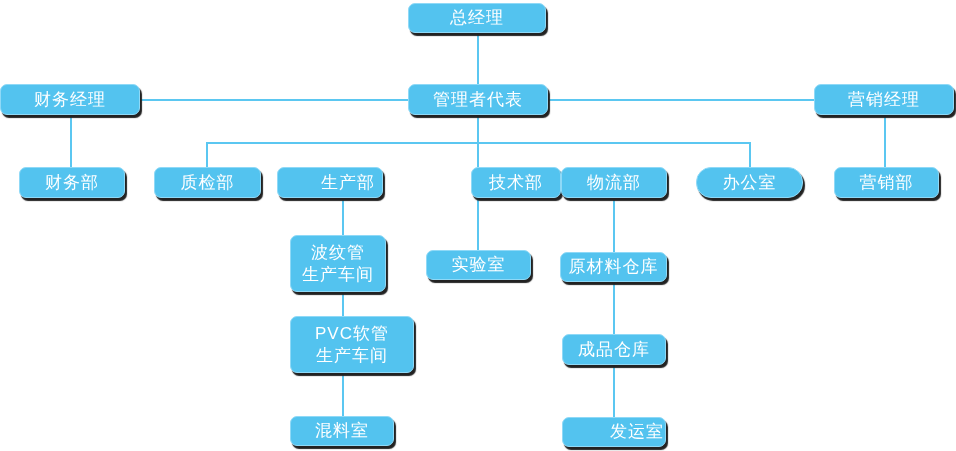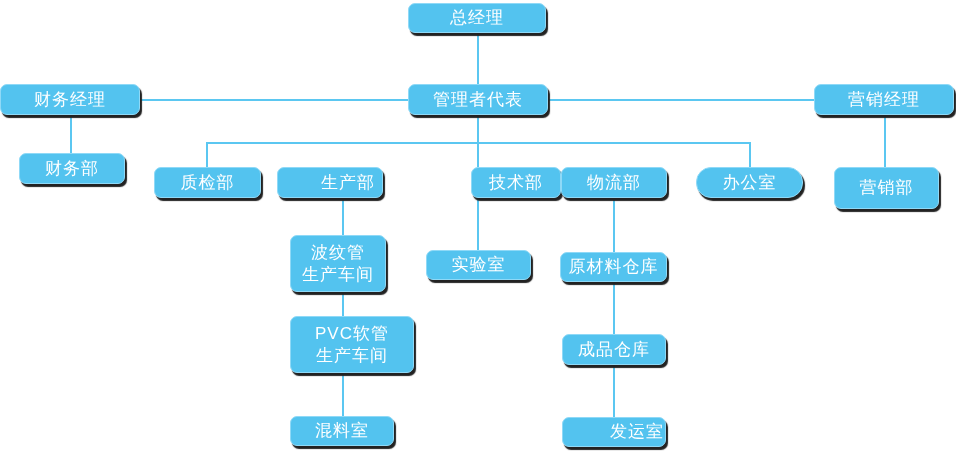--- a/index.html
+++ b/index.html
@@ -57,27 +57,27 @@
     <div class="connector v" style="left: 342px; top: 292px; height: 24px;"></div>
     <div class="connector v" style="left: 342px; top: 373px; height: 43px;"></div>
     <div class="connector v" style="left: 477px; top: 197px; height: 53px;"></div>
     <div class="connector v" style="left: 613px; top: 197px; height: 55px;"></div>
     <div class="connector v" style="left: 613px; top: 282px; height: 52px;"></div>
     <div class="connector v" style="left: 613px; top: 365px; height: 52px;"></div>
     <div class="node" style="left: 408px; top: 3px; width: 138px; height: 30px;">总经理</div>
     <div class="node" style="left: 0px; top: 84px; width: 140px; height: 31px;">财务经理</div>
     <div class="node" style="left: 408px; top: 84px; width: 140px; height: 31px;">管理者代表</div>
     <div class="node" style="left: 814px; top: 84px; width: 140px; height: 31px;">营销经理</div>
-    <div class="node" style="left: 19px; top: 153px; width: 106px; height: 31px; text-align: center;">财务部</div>
+    <div class="node" style="left: 19px; top: 167px; width: 106px; height: 31px; text-align: center;">财务部</div>
     <div class="node" style="left: 154px; top: 167px; width: 107px; height: 31px;">质检部</div>
     <div class="node" style="left: 277px; top: 167px; width: 106px; height: 31px; padding-left: 36px;">生产部</div>
     <div class="node" style="left: 426px; top: 167px; width: 90px; height: 31px; margin-left: 45px;">技术部</div>
     <div class="node" style="left: 561px; top: 167px; width: 106px; height: 31px;">物流部</div>
     <div class="node" style="left: 696px; top: 167px; width: 107px; height: 31px; border-radius: 15px;">办公室</div>
-    <div class="node" style="left: 834px; top: 167px; width: 105px; height: 42px;">营销部</div>
+    <div class="node" style="left: 834px; top: 167px; width: 105px; height: 31px;">营销部</div>
     <div class="node" style="left: 290px; top: 235px; width: 96px; height: 57px;">波纹管
 生产车间</div>
     <div class="node" style="left: 426px; top: 250px; width: 105px; height: 30px;">实验室</div>
     <div class="node" style="left: 560px; top: 252px; width: 107px; height: 30px;">原材料仓库</div>
     <div class="node" style="left: 290px; top: 316px; width: 124px; height: 57px;">PVC软管
 生产车间</div>
     <div class="node" style="left: 562px; top: 334px; width: 104px; height: 31px;">成品仓库</div>
     <div class="node" style="left: 290px; top: 416px; width: 104px; height: 30px;">混料室</div>
     <div class="node" style="left: 562px; top: 417px; width: 104px; height: 30px; padding-left: 46px;">发运室</div>
   </div>

